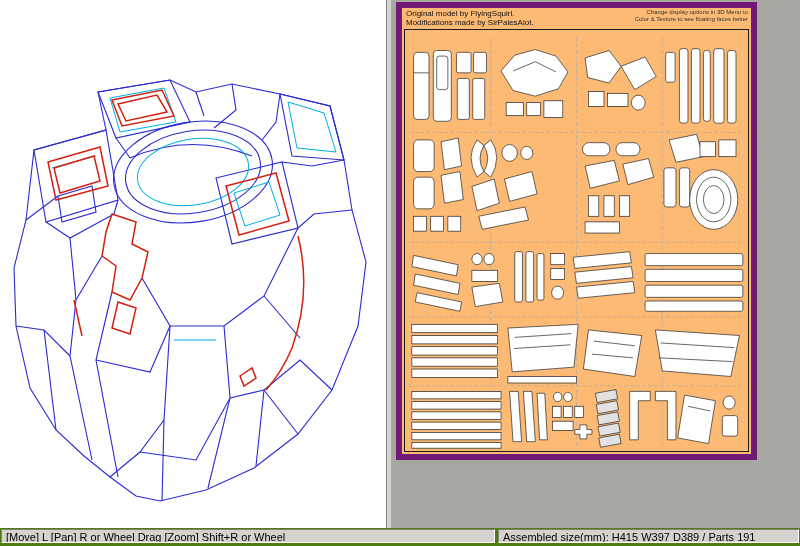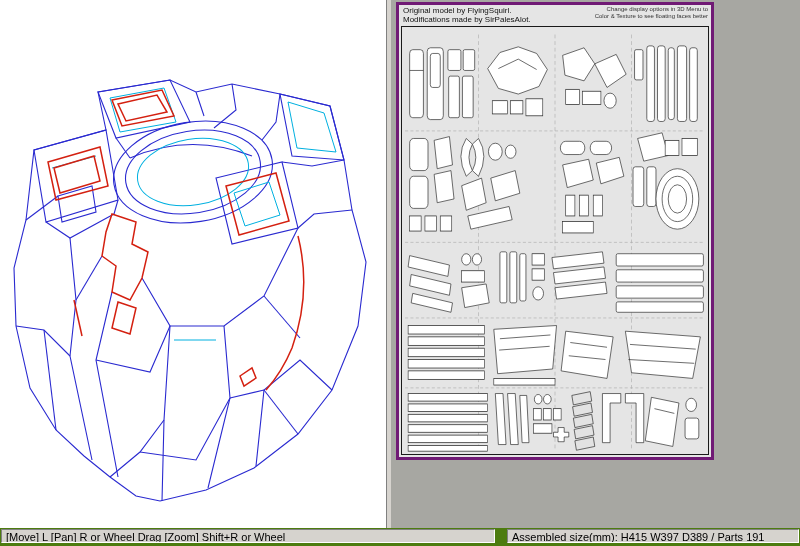--- a/index.html
+++ b/index.html
@@ -7,34 +7,34 @@
        font-family:"Liberation Sans", sans-serif;}
   .app{position:relative;width:800px;height:546px;background:#d6d3ce;}
   .main{position:absolute;left:0;top:0;width:800px;height:528px;display:flex;}
   
   .viewport3d{width:386px;height:528px;background:#ffffff;border-right:1px solid #808080;position:relative;}
   .viewport3d svg{display:block;}
   
   .splitter{width:4px;height:528px;background:#d6d3ce;cursor:col-resize;}
   
   .pane2d{flex:1;height:528px;background:#a7a7a2;position:relative;overflow:hidden;}
-  .page{position:absolute;left:5px;top:2px;width:318px;height:458px;background:#e5e5e5;
-        border:3px solid #701a75;box-sizing:border-box;}
+  .page{position:absolute;left:5px;top:2px;width:361px;height:458px;background:#fdba74;
+        border:6px solid #701a75;box-sizing:border-box;}
   .page-header{position:relative;height:21px;font-size:8px;color:#111;}
   .credits{position:absolute;left:4px;top:1px;line-height:9px;font-size:8px;color:#111;}
   .hint{position:absolute;right:3px;top:1px;line-height:7px;font-size:6px;color:#333;text-align:right;}
   .parts-frame{position:absolute;left:2px;right:2px;top:21px;bottom:2px;border:1px solid #1a1a1a;}
   .parts-frame svg{width:100%;height:100%;display:block;}
   
   .statusbar{position:absolute;left:0;top:528px;width:800px;height:18px;background:#4d7c0f;display:flex;}
   .sb-panel{height:14px;margin-top:1px;background:#d6d3ce;font-size:11px;color:#000;
             line-height:14px;padding:0 4px;white-space:nowrap;overflow:hidden;box-sizing:border-box;
             border:1px solid;border-color:#808080 #ffffff #ffffff #808080;}
   .sb-left{width:494px;margin-left:1px;}
-  .sb-right{flex:1;margin-left:12px;margin-right:1px;}
+  .sb-right{flex:1;margin-left:3px;margin-right:1px;}
 </style>
 </head>
 <body>
 
 <div class="app">
   <div class="main">
 
     <div class="viewport3d">
       <svg width="386" height="528" viewBox="0 0 386 528">
 

